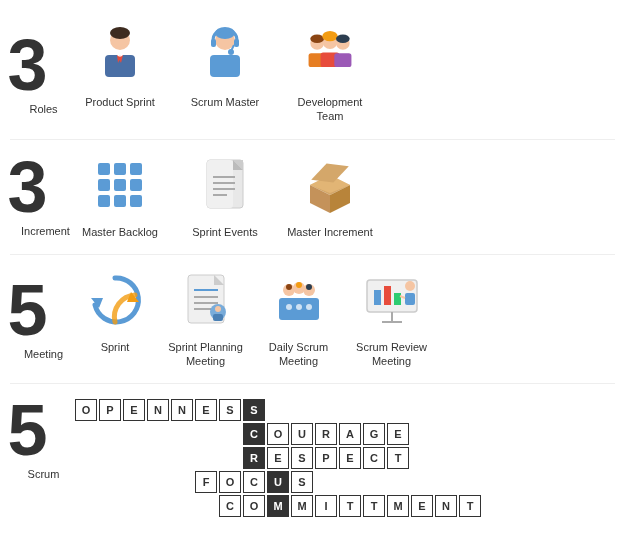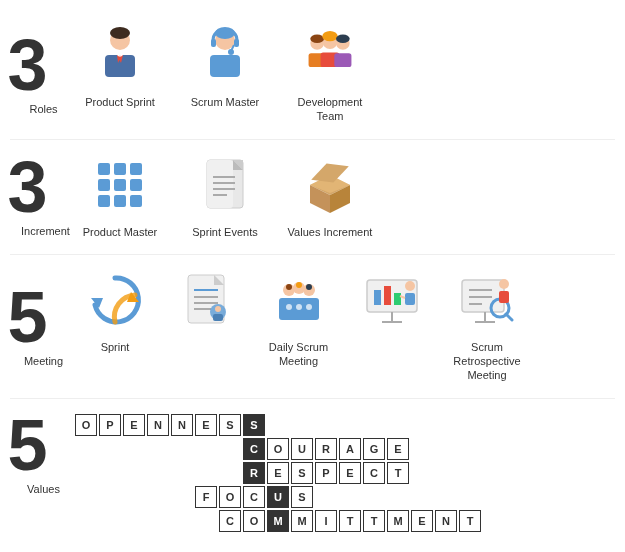--- a/index.html
+++ b/index.html
@@ -231,21 +231,21 @@
             <rect x="24" y="8" width="12" height="12" rx="2" fill="#5b9bd5"></rect>
             <rect x="40" y="8" width="12" height="12" rx="2" fill="#5b9bd5"></rect>
             <rect x="8" y="24" width="12" height="12" rx="2" fill="#5b9bd5"></rect>
             <rect x="24" y="24" width="12" height="12" rx="2" fill="#5b9bd5"></rect>
             <rect x="40" y="24" width="12" height="12" rx="2" fill="#5b9bd5"></rect>
             <rect x="8" y="40" width="12" height="12" rx="2" fill="#5b9bd5"></rect>
             <rect x="24" y="40" width="12" height="12" rx="2" fill="#5b9bd5"></rect>
             <rect x="40" y="40" width="12" height="12" rx="2" fill="#5b9bd5"></rect>
           </svg>
         </div>
-        <div class="item-label">Product Master</div>
+        <div class="item-label">Master Backlog</div>
       </div>
 
       <div class="item">
         <div class="item-icon">
           <svg viewBox="0 0 60 60" xmlns="http://www.w3.org/2000/svg">
 
             <rect x="12" y="5" width="36" height="48" rx="3" fill="#e8e8e8" stroke="#ccc" stroke-width="1"></rect>
             <rect x="12" y="5" width="26" height="48" rx="3" fill="#f0f0f0"></rect>
 
             <polygon points="38,5 48,15 48,5" fill="#ccc"></polygon>
@@ -268,21 +268,21 @@
 
             <polygon points="10,30 10,48 30,58 30,40" fill="#c4925a"></polygon>
 
             <polygon points="50,30 50,48 30,58 30,40" fill="#b8843a"></polygon>
 
             <polygon points="10,30 30,20 50,30 30,38" fill="#e8ba7a" opacity="0.7"></polygon>
 
             <polygon points="10,18 30,8 50,18 30,28" fill="#d4a76a" transform="rotate(-20,30,18)"></polygon>
           </svg>
         </div>
-        <div class="item-label">Values Increment</div>
+        <div class="item-label">Master Increment</div>
       </div>
     </div>
   </div>
 
   <hr class="divider">
 
   <div class="section">
     <div class="section-left">
       <div class="section-number">5</div>
       <div class="section-label">Meeting</div>
@@ -311,20 +311,21 @@
             <line x1="18" y1="20" x2="42" y2="20" stroke="#5b9bd5" stroke-width="2"></line>
             <line x1="18" y1="27" x2="42" y2="27" stroke="#aaa" stroke-width="2"></line>
             <line x1="18" y1="33" x2="42" y2="33" stroke="#aaa" stroke-width="2"></line>
             <line x1="18" y1="39" x2="35" y2="39" stroke="#aaa" stroke-width="2"></line>
 
             <circle cx="42" cy="42" r="8" fill="#5b9bd5" opacity="0.8"></circle>
             <circle cx="42" cy="39" r="3" fill="#f5c5a3"></circle>
             <rect x="37" y="44" width="10" height="7" rx="2" fill="#4a80b5"></rect>
           </svg>
         </div>
+        <div class="item-label">Sprint Planning Meeting</div>
       </div>
 
       <div class="item" style="width:85px;">
         <div class="item-icon">
           <svg viewBox="0 0 60 60" xmlns="http://www.w3.org/2000/svg">
 
             <rect x="10" y="28" width="40" height="22" rx="3" fill="#5b9bd5"></rect>
 
             <circle cx="20" cy="20" r="6" fill="#f5c5a3"></circle>
             <circle cx="30" cy="18" r="6" fill="#f5c5a3"></circle>
@@ -352,52 +353,32 @@
 
             <rect x="12" y="20" width="7" height="15" fill="#5b9bd5"></rect>
             <rect x="22" y="16" width="7" height="19" fill="#e74c3c"></rect>
             <rect x="32" y="23" width="7" height="12" fill="#2ecc71"></rect>
 
             <circle cx="48" cy="16" r="5" fill="#f5c5a3"></circle>
             <rect x="43" y="23" width="10" height="12" rx="2" fill="#5b9bd5"></rect>
             <line x1="43" y1="28" x2="38" y2="26" stroke="#f5c5a3" stroke-width="2"></line>
           </svg>
         </div>
-      </div>
-
-      <div class="item" style="width:90px;">
-        <div class="item-icon">
-          <svg viewBox="0 0 60 60" xmlns="http://www.w3.org/2000/svg">
-
-            <rect x="5" y="10" width="42" height="32" rx="3" fill="#f0f0f0" stroke="#ccc" stroke-width="1.5"></rect>
-            <line x1="28" y1="42" x2="28" y2="52" stroke="#aaa" stroke-width="2"></line>
-            <line x1="18" y1="52" x2="38" y2="52" stroke="#aaa" stroke-width="2"></line>
-
-            <line x1="12" y1="20" x2="35" y2="20" stroke="#aaa" stroke-width="2"></line>
-            <line x1="12" y1="27" x2="35" y2="27" stroke="#aaa" stroke-width="2"></line>
-            <line x1="12" y1="34" x2="25" y2="34" stroke="#aaa" stroke-width="2"></line>
-
-            <circle cx="43" cy="38" r="9" fill="none" stroke="#5b9bd5" stroke-width="3"></circle>
-            <line x1="49" y1="44" x2="55" y2="50" stroke="#5b9bd5" stroke-width="3" stroke-linecap="round"></line>
-
-            <circle cx="47" cy="14" r="5" fill="#f5c5a3"></circle>
-            <rect x="42" y="21" width="10" height="12" rx="2" fill="#e74c3c"></rect>
-          </svg>
-        </div>
-        <div class="item-label">Scrum Retrospective Meeting</div>
-      </div>
+        <div class="item-label">Scrum Review Meeting</div>
+      </div>
+
     </div>
   </div>
 
   <hr class="divider">
 
   <div class="crossword-section">
     <div class="section-left">
       <div class="section-number">5</div>
-      <div class="section-label">Values</div>
+      <div class="section-label">Scrum</div>
     </div>
     <div class="crossword-content">
       <div class="crossword-grid">
 
         <div class="cw-row">
           <div class="cw-cell">O</div>
           <div class="cw-cell">P</div>
           <div class="cw-cell">E</div>
           <div class="cw-cell">N</div>
           <div class="cw-cell">N</div>

